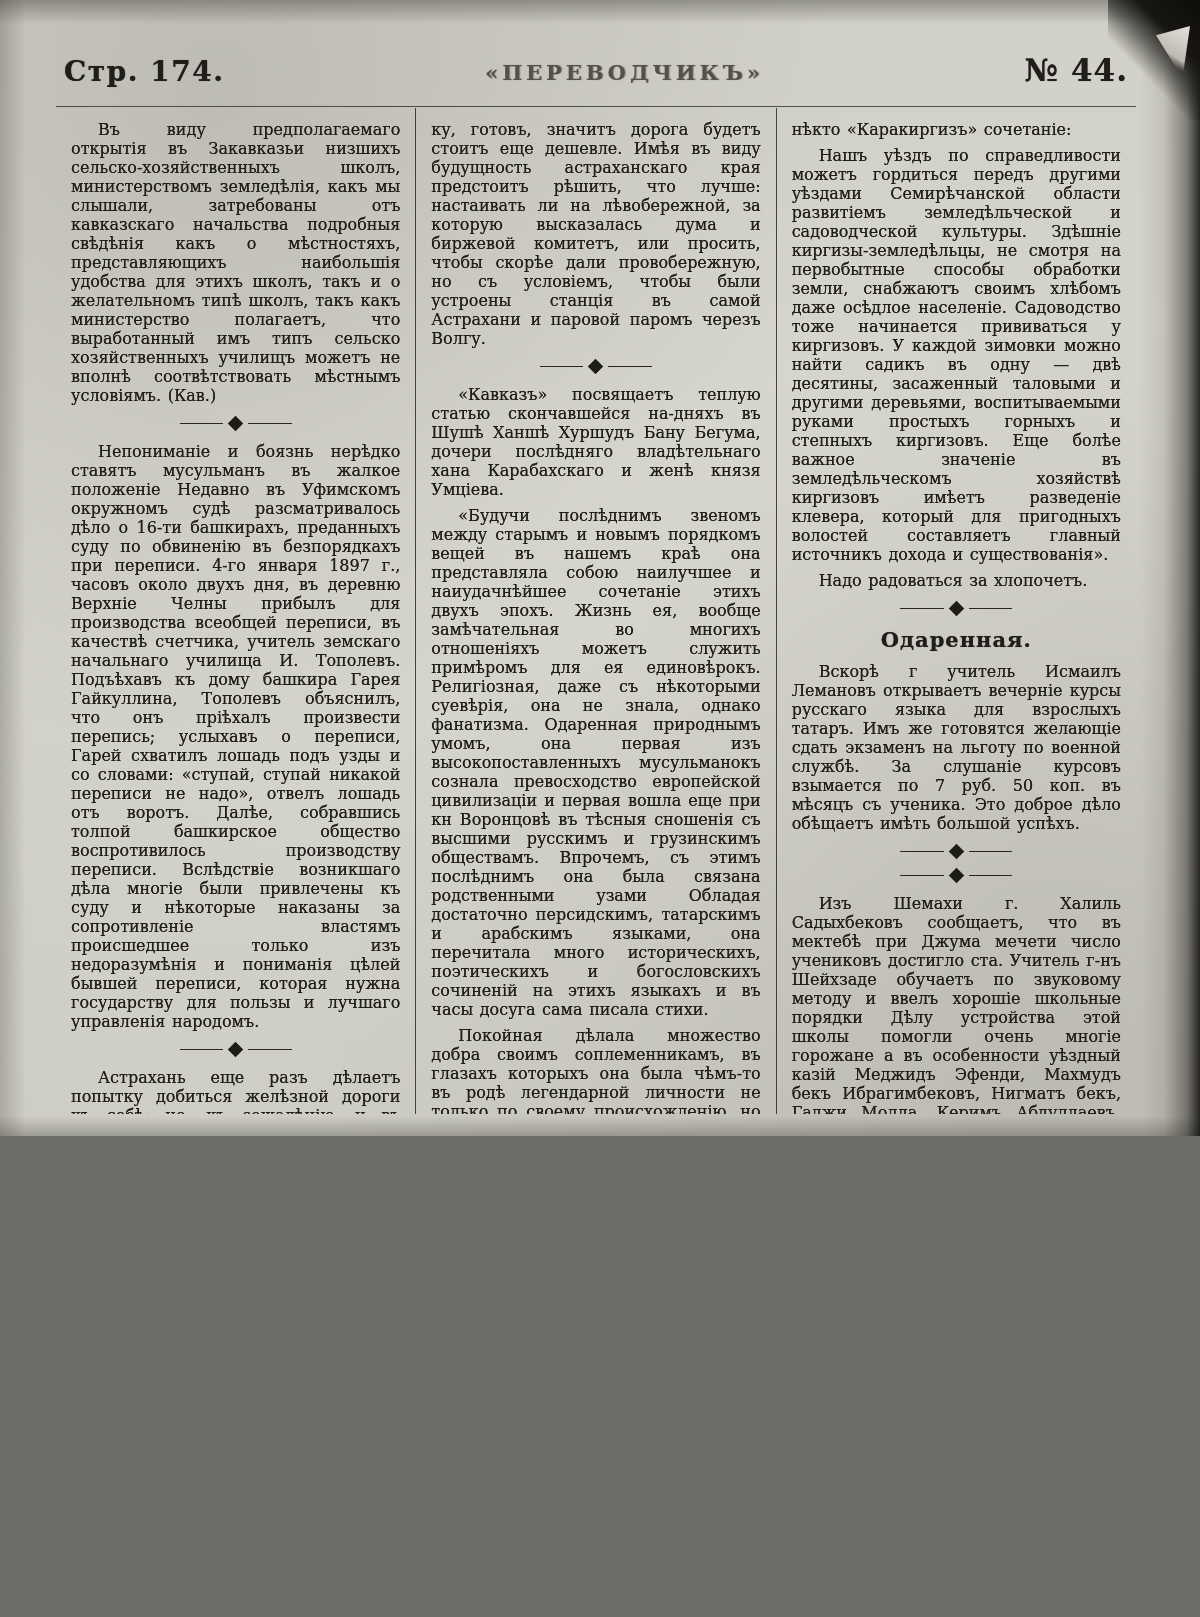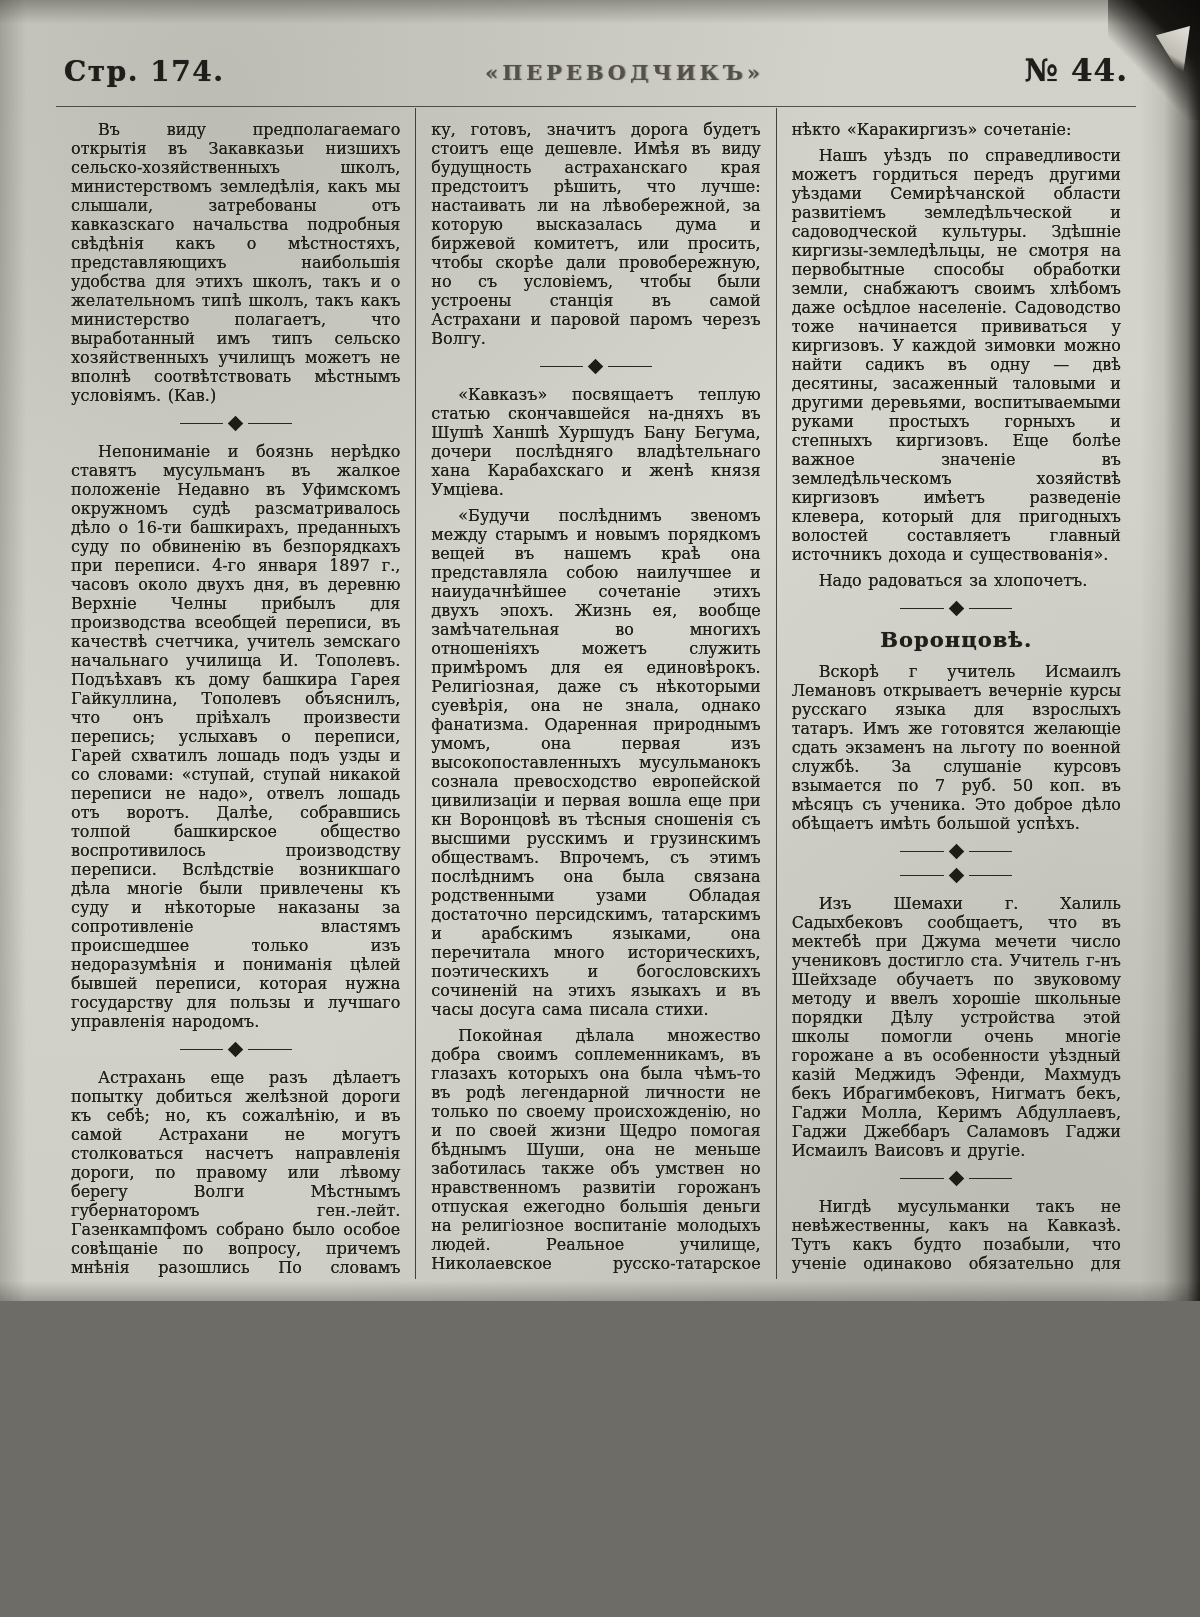--- a/index.html
+++ b/index.html
@@ -1,18 +1,18 @@
 <!DOCTYPE html>
 <html lang="ru"><head>
 <meta charset="utf-8">
 <style>
   html,body { margin:0; padding:0; background:#6e6c66; }
   .page {
     position:relative;
-    width:1200px; height:1301px;
+    width:1200px; height:1136px;
     margin:0 auto;
     overflow:hidden;
     color:#201e1a;
     font-family:"DejaVu Serif", serif;
     background:
       radial-gradient(ellipse at 18% 8%,  rgba(105,103,94,0.20), rgba(0,0,0,0) 45%),
       radial-gradient(ellipse at 50% 55%, rgba(255,255,250,0.10), rgba(0,0,0,0) 60%),
       radial-gradient(ellipse at 88% 95%, rgba(100,98,88,0.18),  rgba(0,0,0,0) 50%),
       linear-gradient(180deg, #d2d1c9 0%, #d6d5cd 40%, #cfcec6 100%);
   }
@@ -129,21 +129,21 @@
       </div>
     <div class="col">
         <p class="para noindent">нѣкто «Каракиргизъ» сочетаніе:</p>
         <p class="para">Нашъ уѣздъ по справедливости можетъ гордиться передъ другими уѣздами Семирѣчанской области развитіемъ земледѣльческой и садоводческой культуры. Здѣшніе киргизы-земледѣльцы, не смотря на первобытные способы обработки земли, снабжаютъ своимъ хлѣбомъ даже осѣдлое населеніе. Садоводство тоже начинается прививаться у киргизовъ. У каждой зимовки можно найти садикъ въ одну — двѣ десятины, засаженный таловыми и другими деревьями, воспитываемыми руками простыхъ горныхъ и степныхъ киргизовъ. Еще болѣе важное значеніе въ земледѣльческомъ хозяйствѣ киргизовъ имѣетъ разведеніе клевера, который для пригодныхъ волостей составляетъ главный источникъ дохода и существованія».</p>
         <p class="para">Надо радоваться за хлопочетъ.</p>
         <div class="sep">
           <span class="sep-line"></span>
           <span class="sep-diamond"></span>
           <span class="sep-line"></span>
         </div>
-        <div class="article-heading">Воронцовѣ.</div>
+        <div class="article-heading">Одаренная.</div>
         <p class="para">Вскорѣ г учитель Исмаилъ Лемановъ открываетъ вечерніе курсы русскаго языка для взрослыхъ татаръ. Имъ же готовятся желающіе сдать экзаменъ на льготу по военной службѣ. За слушаніе курсовъ взымается по 7 руб. 50 коп. въ мѣсяцъ съ ученика. Это доброе дѣло обѣщаетъ имѣть большой успѣхъ.</p>
         <div class="sep">
           <span class="sep-line"></span>
           <span class="sep-diamond"></span>
           <span class="sep-line"></span>
         </div>
         <div class="sep">
           <span class="sep-line"></span>
           <span class="sep-diamond"></span>
           <span class="sep-line"></span>

